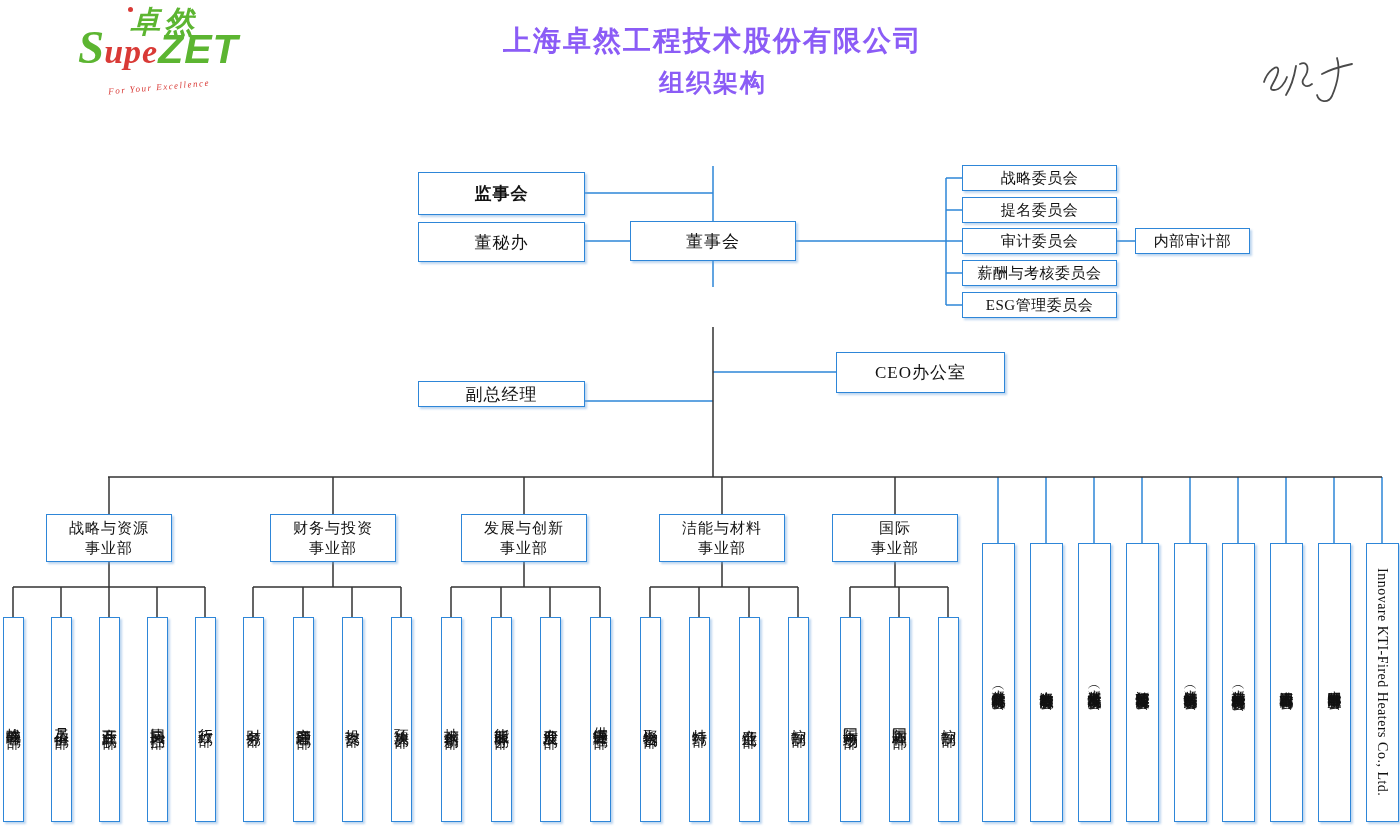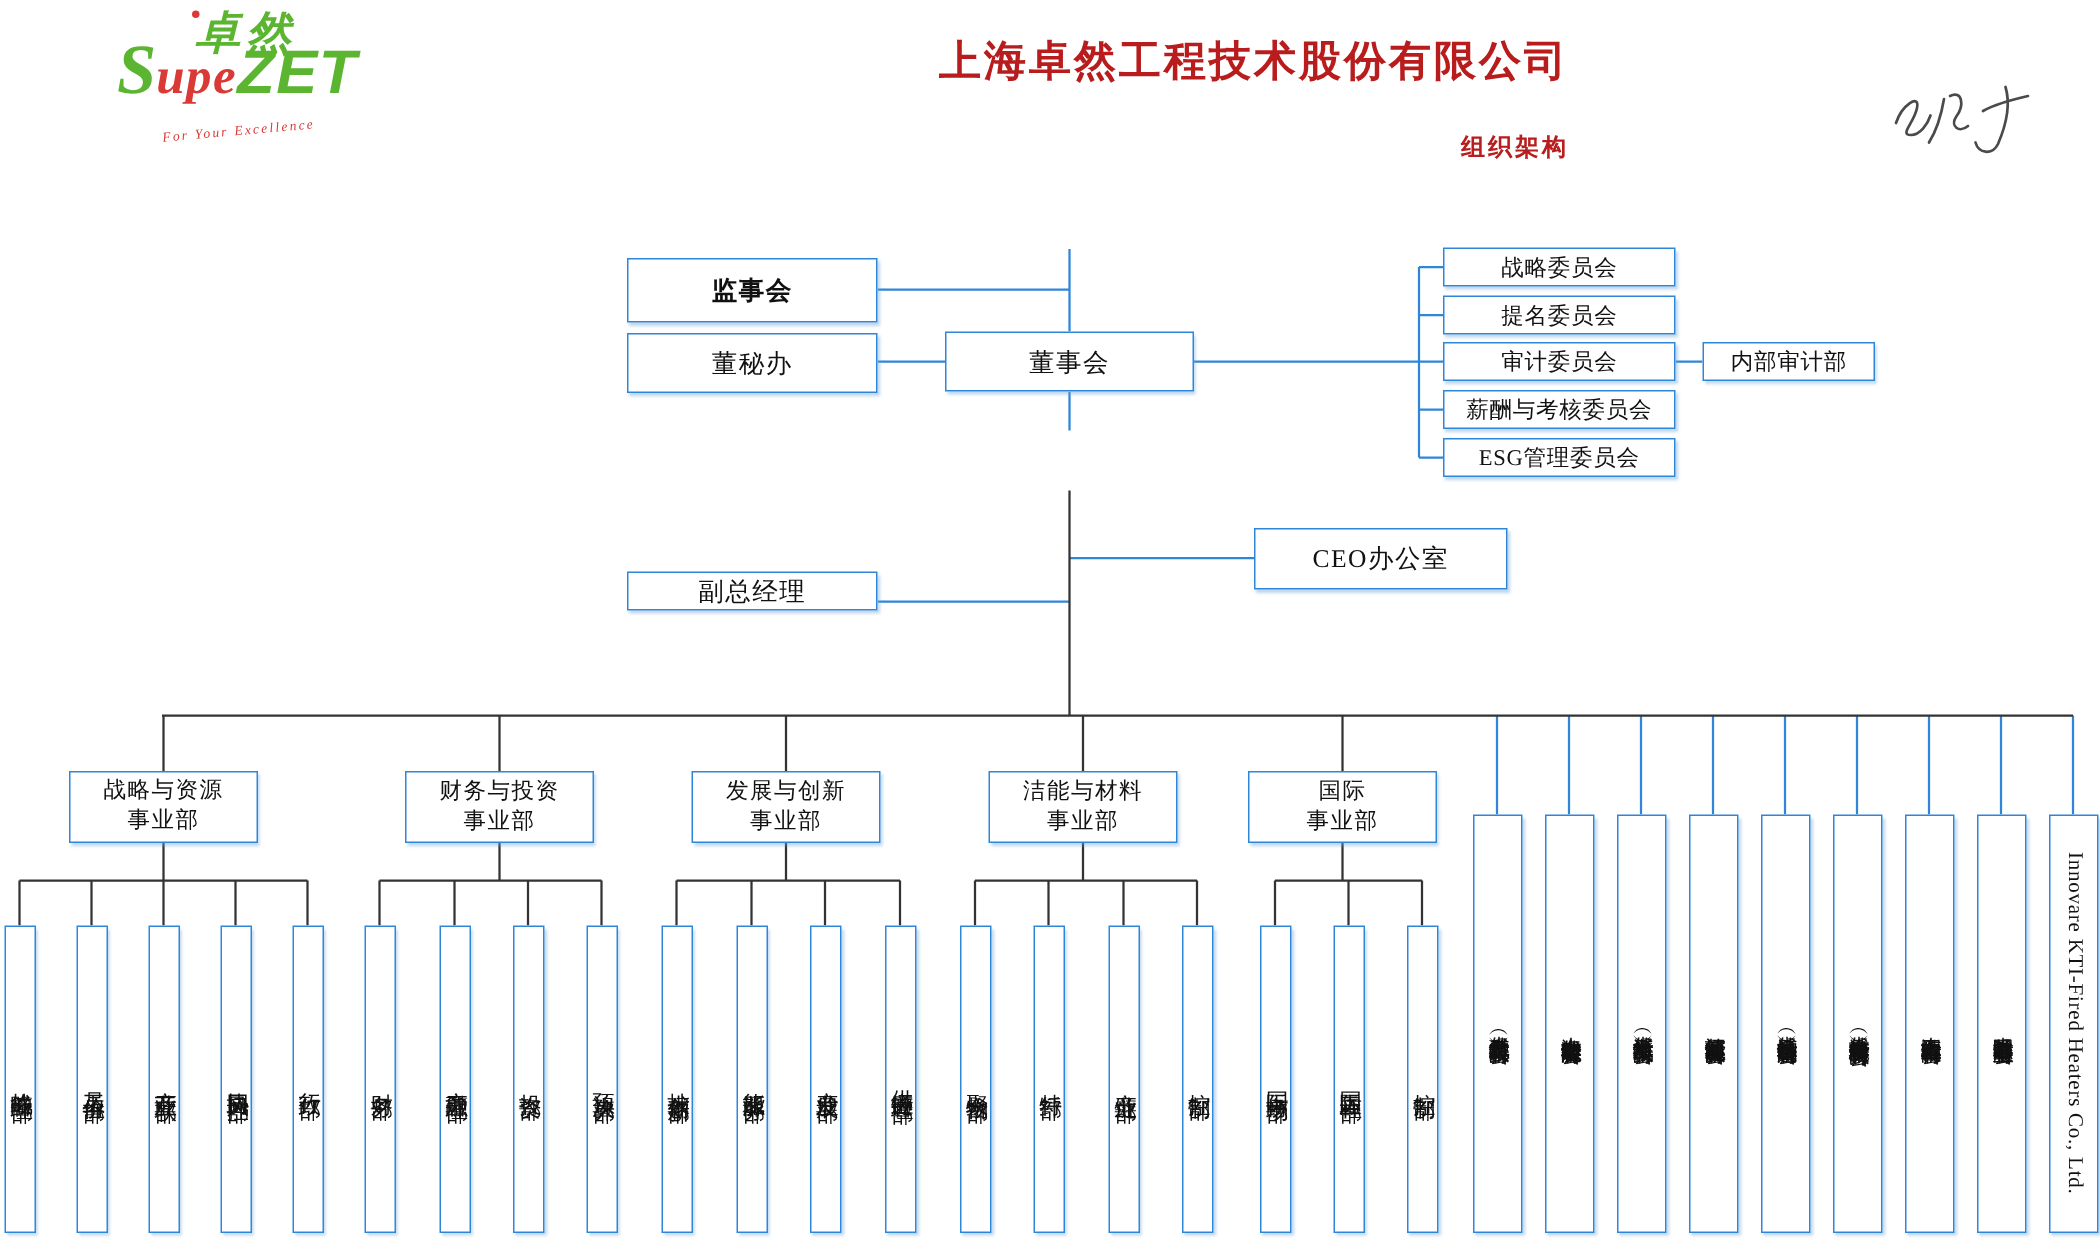--- a/index.html
+++ b/index.html
@@ -16,23 +16,23 @@
   .logo-dot { position:absolute; left:50px; top:3px; width:5px; height:5px; border-radius:50%;
               background:#d93a36; }
   .logo-row { position:absolute; left:0; top:20px; display:flex; align-items:baseline; }
   .logo-s   { font-size:47px; font-weight:bold; font-style:italic; color:#5cb531; line-height:1; }
   .logo-upe { font-size:34px; font-weight:bold; font-style:italic; color:#d93a36; line-height:1; letter-spacing:1px; }
   .logo-zet { font-size:41px; font-weight:bold; font-style:italic; color:#5cb531; line-height:1;
               font-family:"Liberation Sans","DejaVu Sans",sans-serif; letter-spacing:1px; }
   .logo-tagline { position:absolute; left:30px; top:78px; font-size:9px; font-style:italic;
                   color:#d93a36; letter-spacing:1.5px; transform:rotate(-5deg); white-space:nowrap; }
 
-  #title-block { position:absolute; left:380px; top:22px; width:666px; text-align:right; color:#b91c1c; }
+  #title-block { position:absolute; left:380px; top:22px; width:666px; text-align:center; color:#8b5cf6; }
   #title-line1 { font-size:28px; font-weight:bold; letter-spacing:2px; }
-  #title-line2 { font-size:16px; font-weight:bold; margin-top:28px; letter-spacing:2px; }
+  #title-line2 { font-size:25px; font-weight:bold; margin-top:6px; letter-spacing:2px; }
 
   #meta { position:absolute; left:1205px; top:18px; width:190px; color:#c8453a; font-size:16px; }
   #meta .mline { margin-bottom:11px; white-space:nowrap; }
   #signature { position:absolute; left:1258px; top:52px; }
 
   
   .obox {
     position:absolute; box-sizing:border-box; background:#fff;
     border:1.5px solid #2e86d8; color:#111;
     display:flex; align-items:center; justify-content:center;
@@ -85,21 +85,21 @@
     <div class="obox hbox" style="left: 418px; top: 222px; width: 167px; height: 40px;">董秘办</div>
     <div class="obox hbox" style="left: 630px; top: 221px; width: 166px; height: 40px;">董事会</div>
     <div class="obox hbox" style="left: 836px; top: 352px; width: 169px; height: 41px;">CEO办公室</div>
     <div class="obox hbox" style="left: 418px; top: 381px; width: 167px; height: 26px;">副总经理</div>
     <div class="obox cbox" style="left: 1135px; top: 228px; width: 115px; height: 26px;">内部审计部</div>
     <div class="obox cbox" style="left: 962px; top: 165px; width: 155px; height: 26px;">战略委员会</div>
     <div class="obox cbox" style="left: 962px; top: 197px; width: 155px; height: 26px;">提名委员会</div>
     <div class="obox cbox" style="left: 962px; top: 228px; width: 155px; height: 26px;">审计委员会</div>
     <div class="obox cbox" style="left: 962px; top: 260px; width: 155px; height: 26px;">薪酬与考核委员会</div>
     <div class="obox cbox" style="left: 962px; top: 292px; width: 155px; height: 26px;">ESG管理委员会</div>
-    <div class="obox unit" style="left: 46px; top: 514px; width: 126px; height: 48px; font-family: Liberation Mono, monospace;">战略与资源
+    <div class="obox unit" style="left: 46px; top: 514px; width: 126px; height: 48px;">战略与资源
 事业部</div>
     <div class="obox vbox" style="left: 2.5px; top: 617px; width: 21px; height: 205px;">战略管理部</div>
     <div class="obox vbox" style="left: 50.5px; top: 617px; width: 21px; height: 205px;">员工价值部</div>
     <div class="obox vbox" style="left: 98.5px; top: 617px; width: 21px; height: 205px;">产业互联部</div>
     <div class="obox vbox" style="left: 146.5px; top: 617px; width: 21px; height: 205px;">协同风控部</div>
     <div class="obox vbox" style="left: 194.5px; top: 617px; width: 21px; height: 205px;">行政部</div>
     <div class="obox unit" style="left: 270px; top: 514px; width: 126px; height: 48px;">财务与投资
 事业部</div>
     <div class="obox vbox" style="left: 242.5px; top: 617px; width: 21px; height: 205px;">财务部</div>
     <div class="obox vbox" style="left: 292.5px; top: 617px; width: 21px; height: 205px;">产融管理部</div>

